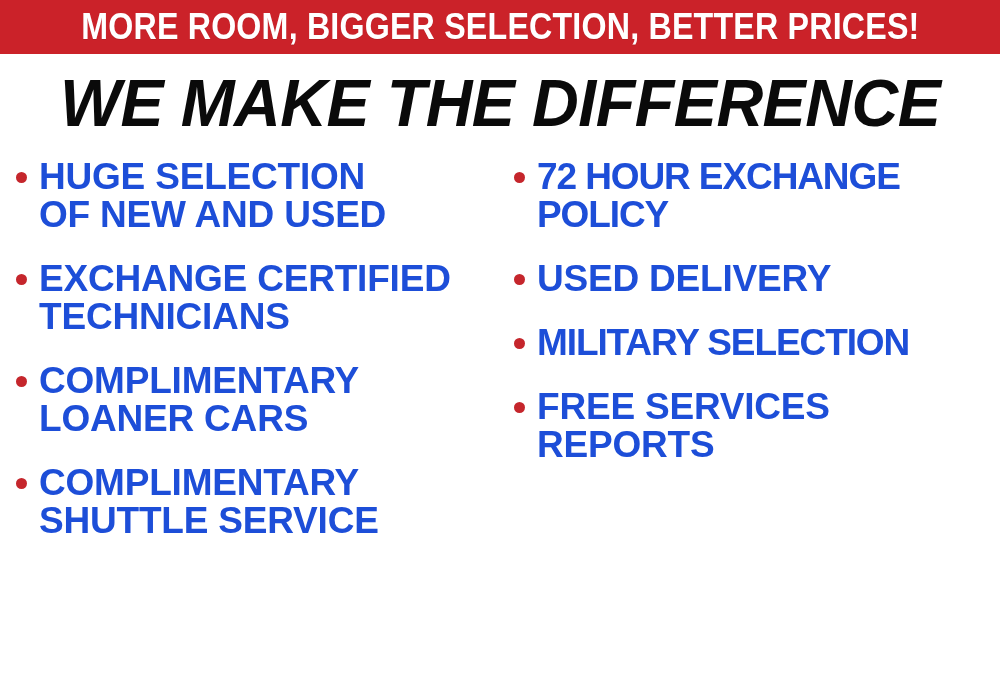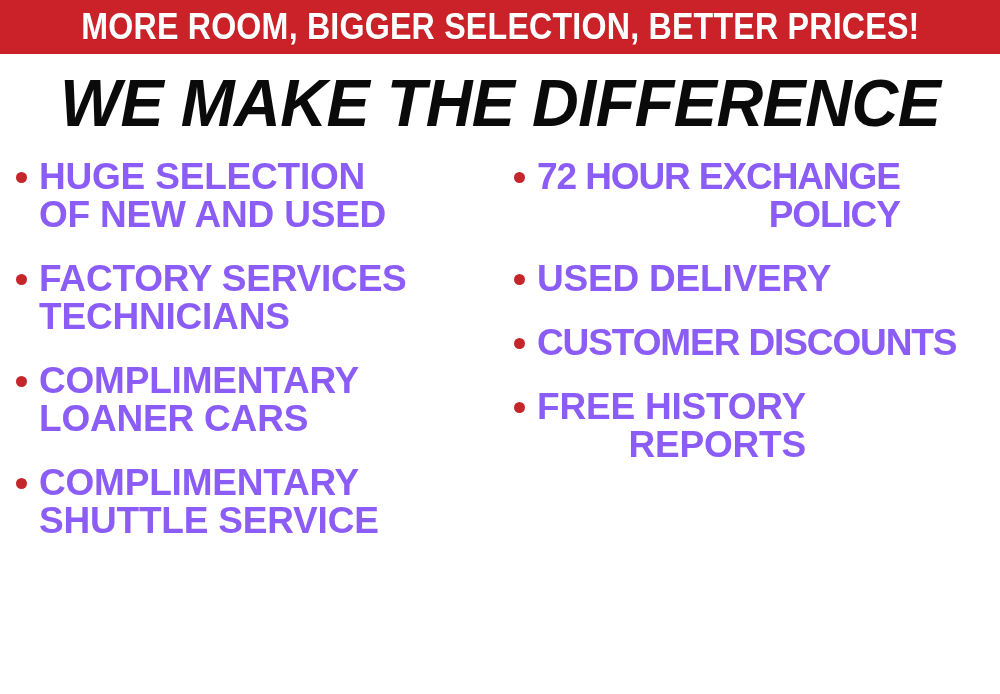--- a/index.html
+++ b/index.html
@@ -94,33 +94,32 @@
     padding-right: 2px;
   }
 
   .bullet-item {
     display: flex;
     align-items: flex-start;
     margin-bottom: 26px;
   }
   .col-right .bullet-item {
     margin-bottom: 26px;
-    text-align: right;
   }
   .bullet-dot {
     flex: 0 0 auto;
     width: 11px;
     height: 11px;
     border-radius: 50%;
     background: #c5262c;
     margin-top: 14px;
     margin-right: 12px;
   }
   .bullet-text {
-    color: #8b5cf6;
+    color: #1d4ed8;
     font-family: "Liberation Sans", sans-serif;
     font-weight: bold;
     font-size: 37px;
     line-height: 38px;
     letter-spacing: -0.2px;
     white-space: pre-line;
   }
   .bullet-text.tight {
     letter-spacing: -1.1px;
   }
@@ -144,21 +143,21 @@
 
       <div class="bullet-item">
         <span class="bullet-dot"></span>
         <span class="bullet-text">HUGE SELECTION
 OF NEW AND USED</span>
       </div>
 
 
       <div class="bullet-item">
         <span class="bullet-dot"></span>
-        <span class="bullet-text">FACTORY SERVICES
+        <span class="bullet-text">EXCHANGE CERTIFIED
 TECHNICIANS</span>
       </div>
 
       <div class="bullet-item">
         <span class="bullet-dot"></span>
         <span class="bullet-text">COMPLIMENTARY
 LOANER CARS</span>
       </div>
 
       <div class="bullet-item">
@@ -178,27 +177,27 @@
       </div>
 
       <div class="bullet-item">
         <span class="bullet-dot"></span>
         <span class="bullet-text">USED DELIVERY</span>
       </div>
 
 
       <div class="bullet-item">
         <span class="bullet-dot"></span>
-        <span class="bullet-text tight">CUSTOMER DISCOUNTS</span>
-      </div>
-
-
-      <div class="bullet-item">
-        <span class="bullet-dot"></span>
-        <span class="bullet-text">FREE HISTORY
+        <span class="bullet-text tight">MILITARY SELECTION</span>
+      </div>
+
+
+      <div class="bullet-item">
+        <span class="bullet-dot"></span>
+        <span class="bullet-text">FREE SERVICES
 REPORTS</span>
       </div>
 
     </div>
 
   </div>
 
 </div>
 
 </body></html>

